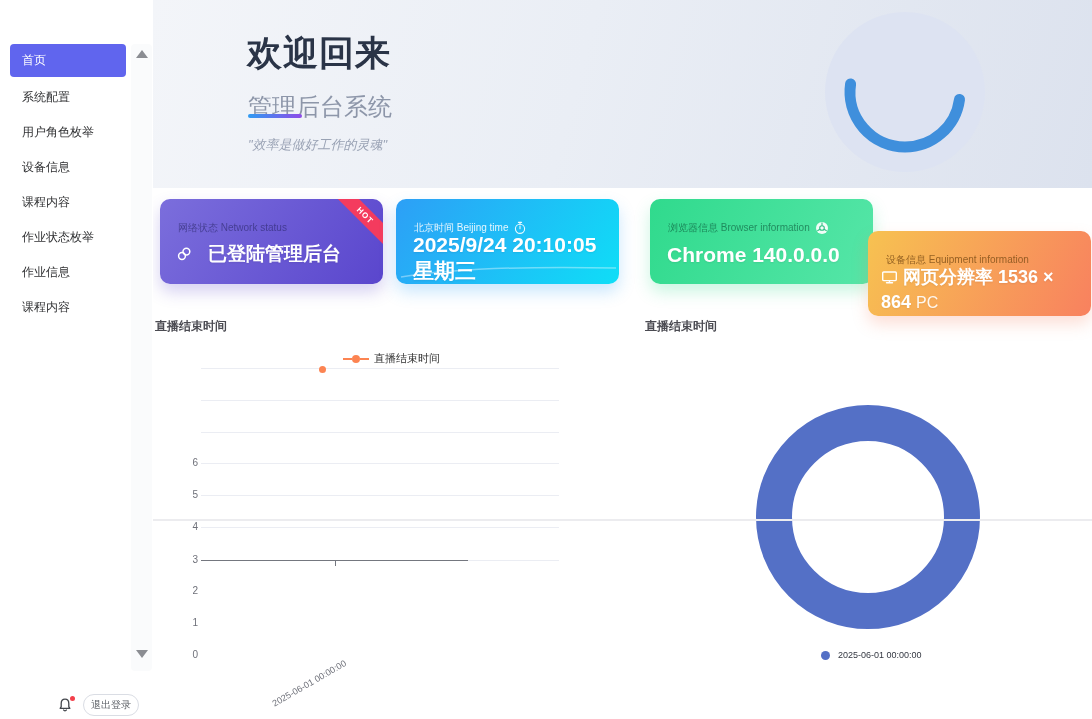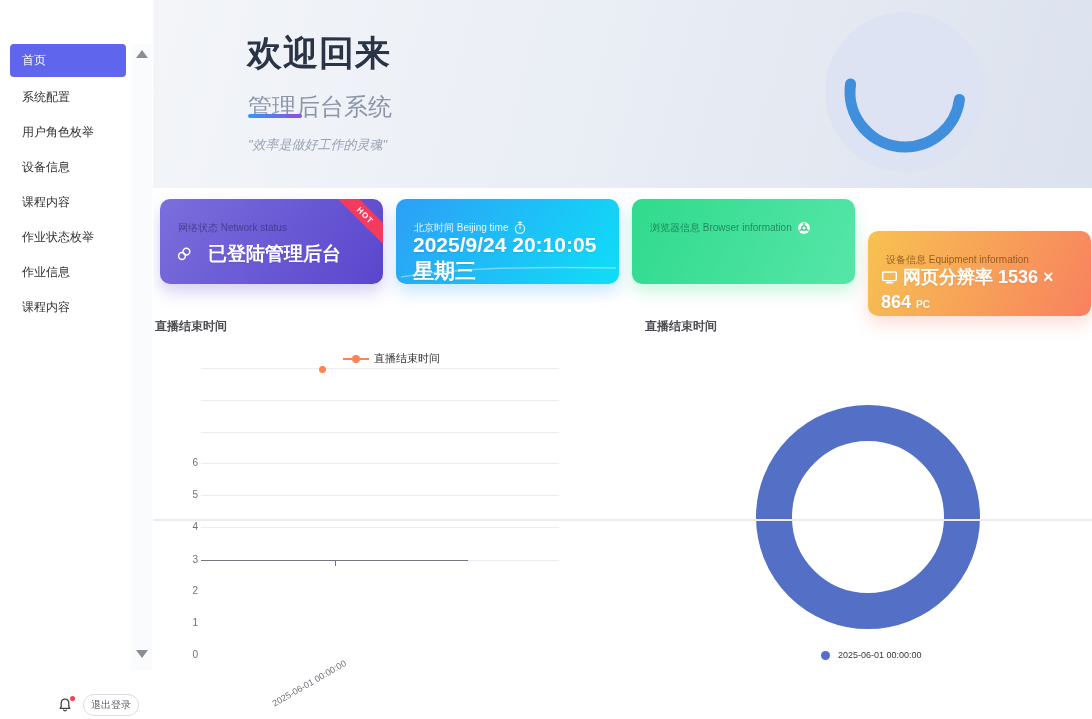--- a/index.html
+++ b/index.html
@@ -34,34 +34,34 @@
   .hero-bar { position:absolute; left:95px; top:114px; width:54px; height:4px; border-radius:2px;
     background:linear-gradient(90deg,#2f9bf2,#8f4be8); }
   .hero-quote { position:absolute; left:95px; top:136px; font-size:13px; font-style:italic; color:#99a2b4; }
   .hero-circle { position:absolute; left:672px; top:12px; width:160px; height:160px; border-radius:50%; background:#dde3f2; }
   .hero-circle svg { position:absolute; left:0; top:0; }
 
   
   .card { position:absolute; top:199px; width:223px; height:85px; border-radius:10px; overflow:hidden; color:#fff; }
   .card1 { left:7px;  background:linear-gradient(125deg,#7b6edc 0%,#5a46cd 100%); box-shadow:0 8px 16px rgba(90,70,205,.25); }
   .card2 { left:243px; background:linear-gradient(125deg,#2d9ff6 0%,#0fdef7 100%); box-shadow:0 8px 16px rgba(45,159,246,.25); }
-  .card3 { left:479px; background:linear-gradient(115deg,#30da8d 0%,#56e6a8 100%); box-shadow:0 8px 16px rgba(48,218,141,.25);padding-left:31px; }
+  .card3 { left:497px; background:linear-gradient(115deg,#30da8d 0%,#56e6a8 100%); box-shadow:0 8px 16px rgba(48,218,141,.25);padding-left:31px; }
   .card4 { left:715px; background:linear-gradient(115deg,#f7c251 0%,#f8815f 100%); box-shadow:0 8px 16px rgba(248,129,95,.25);margin-top:32px; }
   .card-label { position:absolute; left:18px; top:22px; font-size:10px; display:flex; align-items:center; gap:5px; white-space:nowrap; }
   .card1 .card-label { color:rgba(25,25,80,.5); }
   .card2 .card-label { color:rgba(255,255,255,.88);align-items:center; }
   .card3 .card-label { color:rgba(5,70,45,.55); }
   .card4 .card-label { color:rgba(125,78,22,.8); }
   .card-value { position:absolute; font-weight:700; text-shadow:0 1px 2px rgba(0,0,0,.08); }
   .card1 .card-value { left:16px; top:42px; font-size:19px; display:flex; align-items:center; gap:16px; white-space:nowrap; }
   .card2 .card-value { left:17px; top:33px; font-size:21px; line-height:26px; width:200px; }
   .card3 .card-value { left:17px; top:44px; font-size:21px; white-space:nowrap; }
   .card4 .card-value { left:13px; top:34px; font-size:18px; line-height:25px; width:204px; }
   .card4 .card-value svg { vertical-align:-2px; }
-  .pc-suffix { font-size:10px; font-weight:700; opacity:.9; }
+  .pc-suffix { font-size:16px; font-weight:400; opacity:.9; }
   .ribbon { position:absolute; top:9px; right:-22px; width:80px; height:15px; background:#f43b5e;
     transform:rotate(45deg); color:#fff; font-size:8px; font-weight:700; letter-spacing:1px;
     text-align:center; line-height:15px; }
   .dots { position:absolute; }
   .dots span { position:absolute; border-radius:50%; background:rgba(255,255,255,.85); }
   .swoosh { position:absolute; left:0; bottom:0; }
 
   
   .chart1 { position:absolute; left:0; top:312px; width:487px; height:407px; }
   .chart2 { position:absolute; left:490px; top:312px; width:449px; height:407px; }
@@ -159,20 +159,21 @@
       <svg width="14" height="14" viewBox="0 0 14 14">
         <circle cx="7" cy="7" r="6" fill="rgba(255,255,255,.92)"></circle>
         <circle cx="7" cy="7" r="2.3" fill="none" stroke="#2fbf82" stroke-width="1.1"></circle>
         <g stroke="#2fbf82" stroke-width="1.1">
           <line x1="7" y1="1.6" x2="7" y2="4.7"></line>
           <line x1="2.3" y1="9.7" x2="5" y2="8.2"></line>
           <line x1="11.7" y1="9.7" x2="9" y2="8.2"></line>
         </g>
       </svg>
     </div>
+    <div class="card-value">Chrome 140.0.0.0</div>
     <div class="dots">
       <span style="left:196px; top:71px; width:5px; height:5px;"></span>
       <span style="left:204px; top:73px; width:4px; height:4px;"></span>
       <span style="left:211px; top:68px; width:6px; height:6px;"></span>
     </div>
   </div>
 
   <div class="card card4">
     <div class="card-label">
       <span>设备信息 Equipment information</span>

